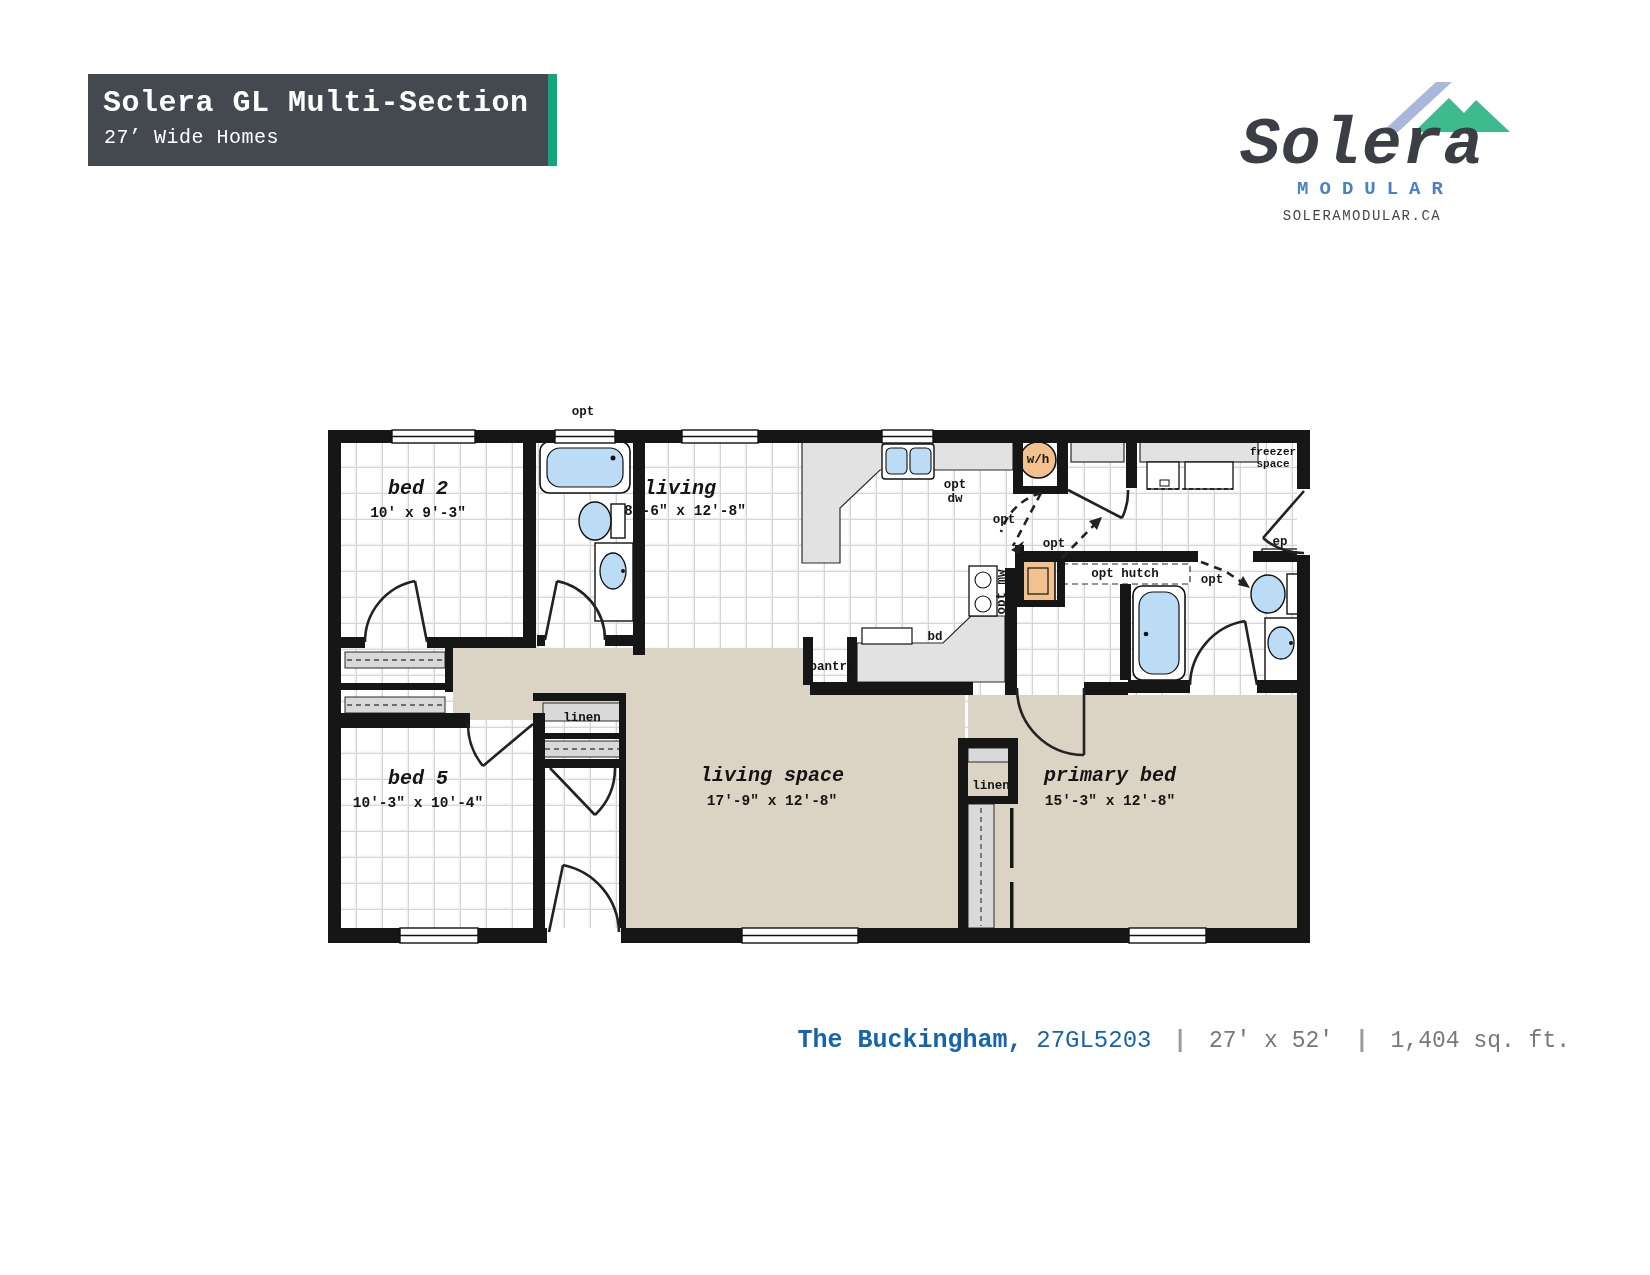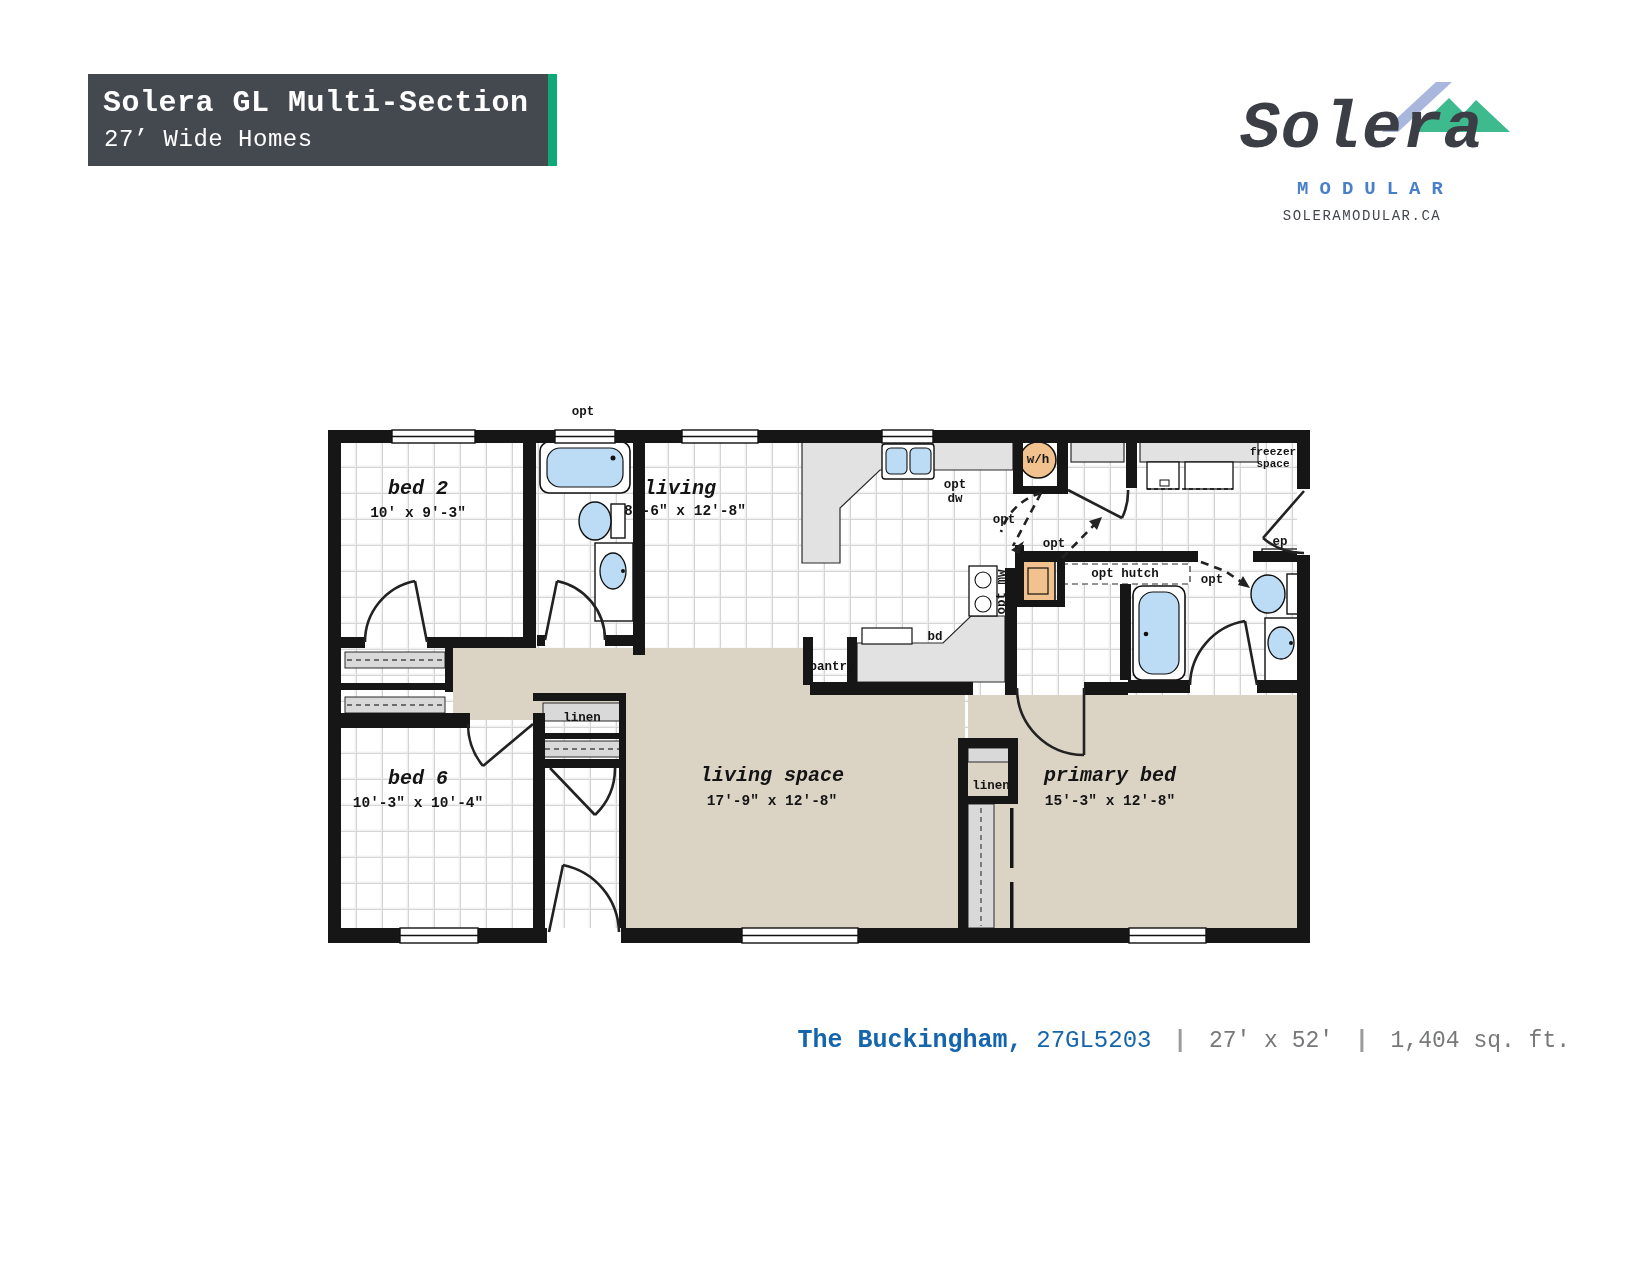--- a/index.html
+++ b/index.html
@@ -4,24 +4,24 @@
 <style>
   html,body{margin:0;padding:0;background:#ffffff;}
   #page{position:relative;width:1650px;height:1275px;background:#fff;overflow:hidden;
         font-family:Liberation Mono, monospace;}
 
   
   .hdr-box{position:absolute;left:88px;top:74px;width:460px;height:92px;background:#44484f;}
   .hdr-accent{position:absolute;left:548px;top:74px;width:9px;height:92px;background:#10a878;}
   .hdr-title{position:absolute;left:103px;top:86px;width:440px;color:#fff;font-size:30px;
              font-weight:bold;letter-spacing:.5px;}
-  .hdr-sub{position:absolute;left:104px;top:126px;color:#fff;font-size:24px;letter-spacing:.5px;}
-
-  
-  .brand-word{position:absolute;left:1222px;top:92px;width:280px;text-align:center;
+  .hdr-sub{position:absolute;left:104px;top:126px;color:#fff;font-size:20px;letter-spacing:.5px;}
+
+  
+  .brand-word{position:absolute;left:1222px;top:108px;width:280px;text-align:center;
               font-size:66px;font-weight:bold;font-style:italic;color:#3b3e44;letter-spacing:1px;}
   .brand-tag{position:absolute;left:1230px;top:178px;width:280px;text-align:center;
              font-size:19px;font-weight:bold;color:#4a80c9;letter-spacing:11px;text-indent:11px;}
   .brand-web{position:absolute;left:1190px;top:208px;width:344px;text-align:center;
              font-size:14px;color:#43474d;letter-spacing:1.5px;}
   .brand-mtn{position:absolute;left:1352px;top:76px;}
 
   
   #plan-svg{position:absolute;left:305px;top:390px;}
   #plan-labels{position:absolute;left:305px;top:390px;width:1015px;height:560px;pointer-events:none;}
@@ -257,21 +257,21 @@
     <div class="lbl sm" style="left:699px;top:130px">opt</div>
     <div class="lbl sm" style="left:749px;top:154px">opt</div>
     <div class="lbl sm" style="left:975px;top:152px">ep</div>
     <div class="lbl sm" style="left:820px;top:184px">opt hutch</div>
     <div class="lbl sm" style="left:907px;top:190px">opt</div>
     <div class="lbl sm vert" style="left:697px;top:202px">opt mw</div>
     <div class="lbl sm" style="left:630px;top:247px">bd</div>
     <div class="lbl sm" style="left:527px;top:277px">pantry</div>
     <div class="lbl sm" style="left:277px;top:328px">linen</div>
     <div class="lbl sm" style="left:686px;top:396px">linen</div>
-    <div class="lbl room-name" style="left:113px;top:388px">bed 6</div>
+    <div class="lbl room-name" style="left:113px;top:388px">bed 5</div>
     <div class="lbl room-dims" style="left:113px;top:413px">10'-3" x 10'-4"</div>
     <div class="lbl room-name" style="left:467px;top:385px">living space</div>
     <div class="lbl room-dims" style="left:467px;top:411px">17'-9" x 12'-8"</div>
     <div class="lbl room-name" style="left:805px;top:385px">primary bed</div>
     <div class="lbl room-dims" style="left:805px;top:411px">15'-3" x 12'-8"</div>
   </div>
 
   <div class="caption">
     <span class="nm">The Buckingham,</span>
     <span> </span>

